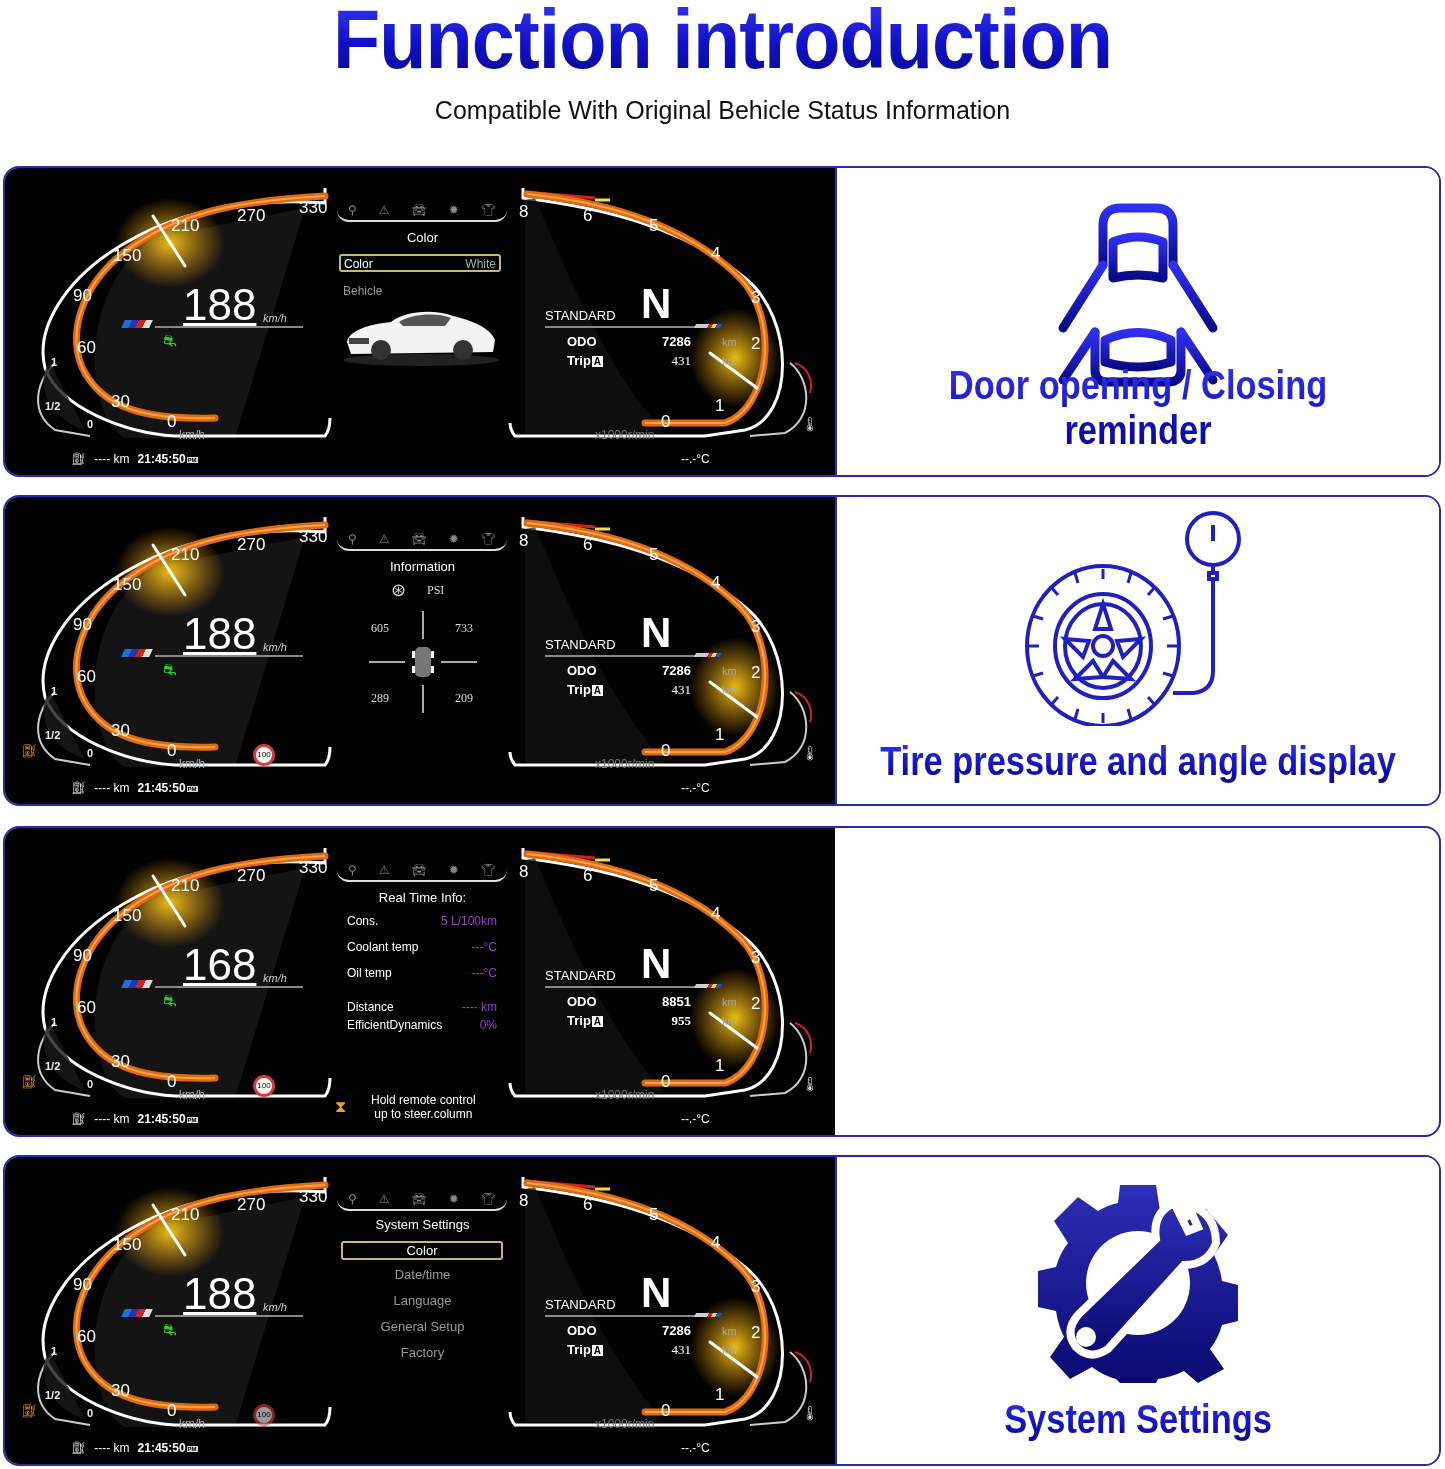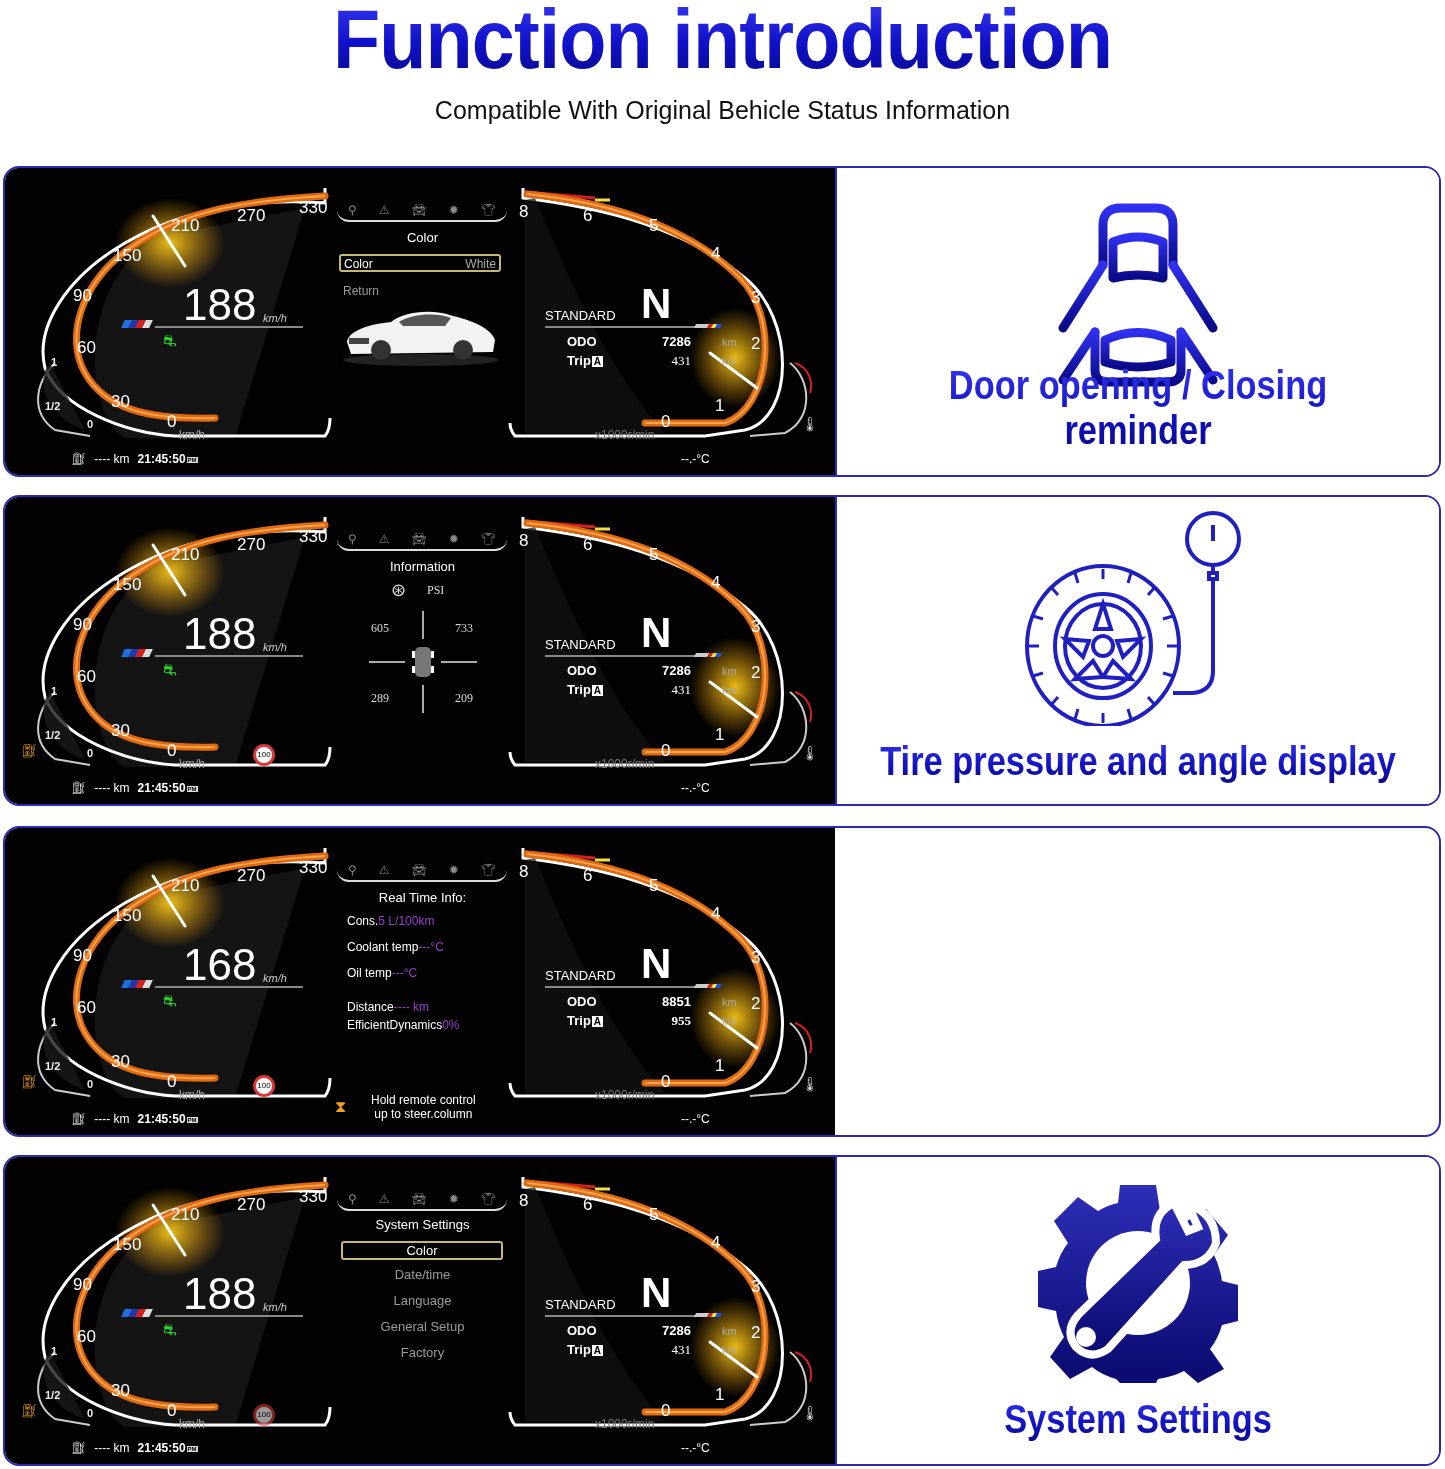--- a/index.html
+++ b/index.html
@@ -10,21 +10,21 @@
 
   .row { position: absolute; left: 3px; width: 1438px; height: 311px; border: 2px solid #2a2ab0; border-radius: 16px; overflow: hidden; background: #fff; }
   .dash { position: absolute; left: 0; top: 0; width: 830px; height: 100%; background: #020202; }
   .feature { position: absolute; left: 830px; top: 0; right: 0; height: 100%; background: #fff; border-left: 2px solid #2a2ab0; }
   .feature-label { position: absolute; left: 0; right: 0; bottom: 20px; text-align: center; font-weight: 700; font-size: 40px; color: #1818c8; transform: scaleX(0.86); transform-origin: center; letter-spacing: 0px;
     background: linear-gradient(180deg, #3434f0 0%, #1212c0 60%, #0a0a88 100%); -webkit-background-clip: text; background-clip: text; -webkit-text-fill-color: transparent; }
   .feature-icon { position: absolute; left: 50%; transform: translateX(-50%); }
 
   
   .gauge-svg { position: absolute; left: 0; top: 0; }
-  .speed-val { position: absolute; left: 178px; top: 112px; font-size: 44px; color: #fff; }
+  .speed-val { position: absolute; left: 178px; top: 112px; font-size: 44px; color: #fff; text-decoration: underline; }
   .speed-unit { position: absolute; left: 258px; top: 144px; font-size: 11px; color: #ccc; font-style: italic; }
   .speed-line { position: absolute; left: 150px; top: 158px; width: 148px; height: 2px; background: #888; }
   .mlogo { position: absolute; left: 118px; top: 152px; width: 28px; height: 8px; background: linear-gradient(90deg,#1e6fe0 0 25%, #2238a8 25% 50%, #d42020 50% 75%, #ddd 75%); transform: skewX(-25deg); }
   .tc-icon { position: absolute; left: 158px; top: 164px; font-size: 16px; color: #28d028; }
   .tick-label { position: absolute; color: #fff; font-size: 17px; }
   .small-label { position: absolute; color: #eee; font-size: 11px; }
   .kmh-unit { position: absolute; left: 174px; top: 260px; font-size: 12px; color: #aaa; }
   .rpm-unit { position: absolute; left: 590px; top: 260px; font-size: 12px; color: #737373; }
   .bottom-status { position: absolute; left: 66px; top: 284px; font-size: 12px; color: #fff; display: flex; gap: 8px; align-items: center; }
   .bottom-status .clock { font-weight: 700; }
@@ -36,21 +36,21 @@
   .rpm-stripe { position: absolute; left: 690px; top: 156px; width: 26px; height: 4px; background: linear-gradient(90deg,#ccc 0 50%, #d42020 50% 65%, #f0e040 65% 80%, #2050e0 80%); transform: skewX(-30deg); }
   .odo-row { position: absolute; left: 562px; font-size: 13px; color: #fff; display: flex; gap: 28px; }
   .odo-row .k { width: 62px; font-weight: 700; }
   .odo-row .v { width: 34px; text-align: right; font-weight: 700; }
   .odo-row .u { color: #aaa; font-size: 11px; margin-left: 3px; padding-top: 2px; }
   .trip-a { display: inline-block; background: #fff; color: #000; font-size: 10px; padding: 0 2px; margin-left: 1px; font-weight: 700; line-height: 11px; }
   .top-icons { position: absolute; left: 332px; top: 32px; width: 170px; height: 22px; border-bottom: 2px solid #ddd; border-radius: 0 0 12px 12px; display: flex; justify-content: space-around; align-items: center; color: #888; font-size: 12px; }
   .panel-title { position: absolute; left: 330px; width: 175px; text-align: center; font-size: 13px; color: #fff; }
   .sel-box { position: absolute; border: 2px solid #c8b878; border-radius: 3px; color: #fff; font-size: 12px; }
   .menu-item { position: absolute; left: 330px; width: 175px; text-align: center; font-size: 13px; color: #9a9a9a; }
-  .info-row { position: absolute; left: 342px; width: 150px; font-size: 12px; color: #fff; display: flex; }
+  .info-row { position: absolute; left: 342px; width: 150px; font-size: 12px; color: #fff; display: flex; justify-content: space-between; }
   .info-row .val { color: #9a3fd0; }
   .tire-val { position: absolute; font-size: 12px; color: #ddd; font-family: "Liberation Serif", serif; }
   .speed-limit { position: absolute; left: 248px; top: 247px; width: 22px; height: 22px; border-radius: 50%; border: 3px solid #d83a3a; background: #fff; color: #000; font-size: 8px; text-align: center; line-height: 16px; }
   .hint { position: absolute; left: 366px; top: 265px; font-size: 12px; color: #fff; text-align: center; line-height: 14px; }
   .hint-icon { position: absolute; left: 330px; top: 270px; color: #f0a020; font-size: 16px; }
 </style>
 </head>
 <body>
 
 <div>
@@ -122,21 +122,21 @@
       <span>⚠</span>
       <span>🚘︎</span>
       <span>✹</span>
       <span>👕︎</span>
     </div>
     <div class="panel-title" style="top:62px;">Color</div>
     <div class="sel-box" style="left:334px;top:86px;width:162px;height:18px;padding:1px 3px;display:flex;justify-content:space-between;">
       <span>Color</span>
       <span style="color:#aaa;">White</span>
     </div>
-    <div style="position:absolute;left:338px;top:116px;font-size:12px;color:#999;">Return</div>
+    <div style="position:absolute;left:338px;top:116px;font-size:12px;color:#999;">Behicle</div>
     <svg style="position:absolute;left:336px;top:134px;" width="160" height="64" viewBox="0 0 160 64">
       <ellipse cx="80" cy="58" rx="78" ry="6" fill="#222"></ellipse>
       <path d="M6,40 C8,28 30,22 50,20 C62,10 90,6 112,14 C130,18 150,26 154,38 L152,50 L10,52 Z" fill="#f2f2f2"></path>
       <path d="M58,20 C70,12 95,10 110,16 L104,24 L62,24 Z" fill="#555"></path>
       <circle cx="40" cy="48" r="10" fill="#333"></circle>
         <circle cx="122" cy="48" r="10" fill="#333"></circle>
       <rect x="8" y="36" width="20" height="6" fill="#444"></rect>
     </svg>
 
     <span class="tick-label" style="left:514px;top:34px;">8</span>

